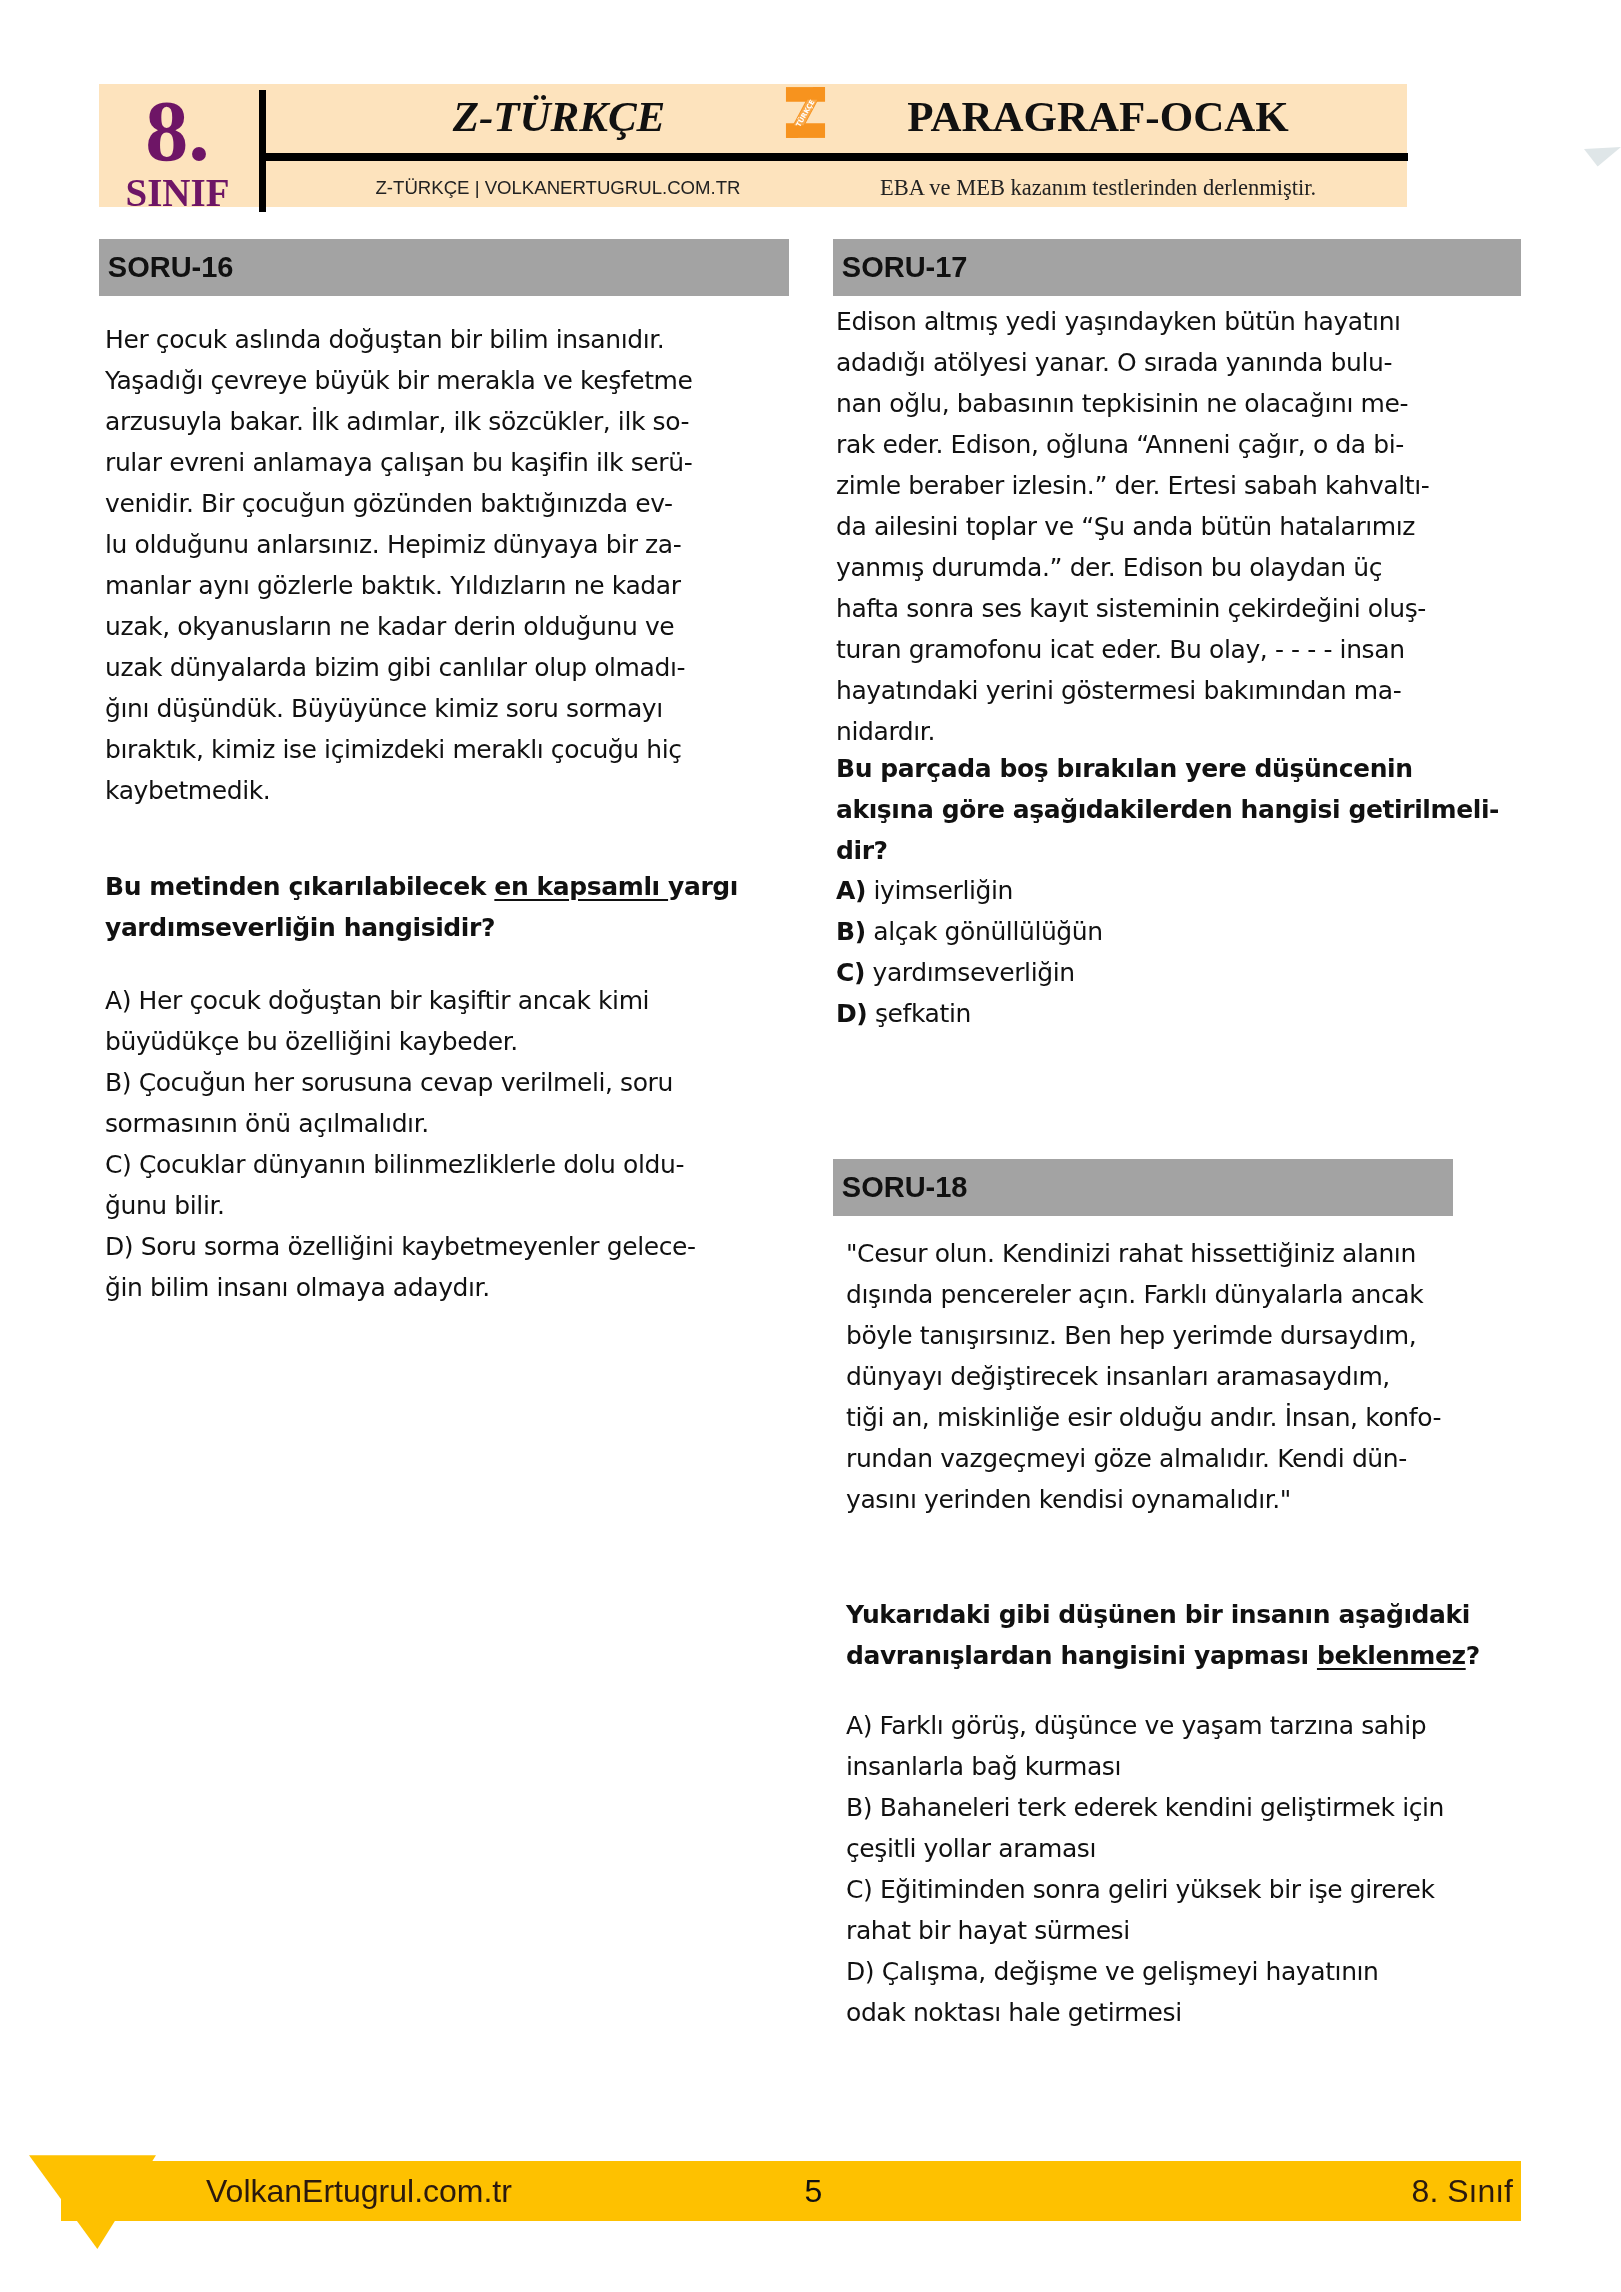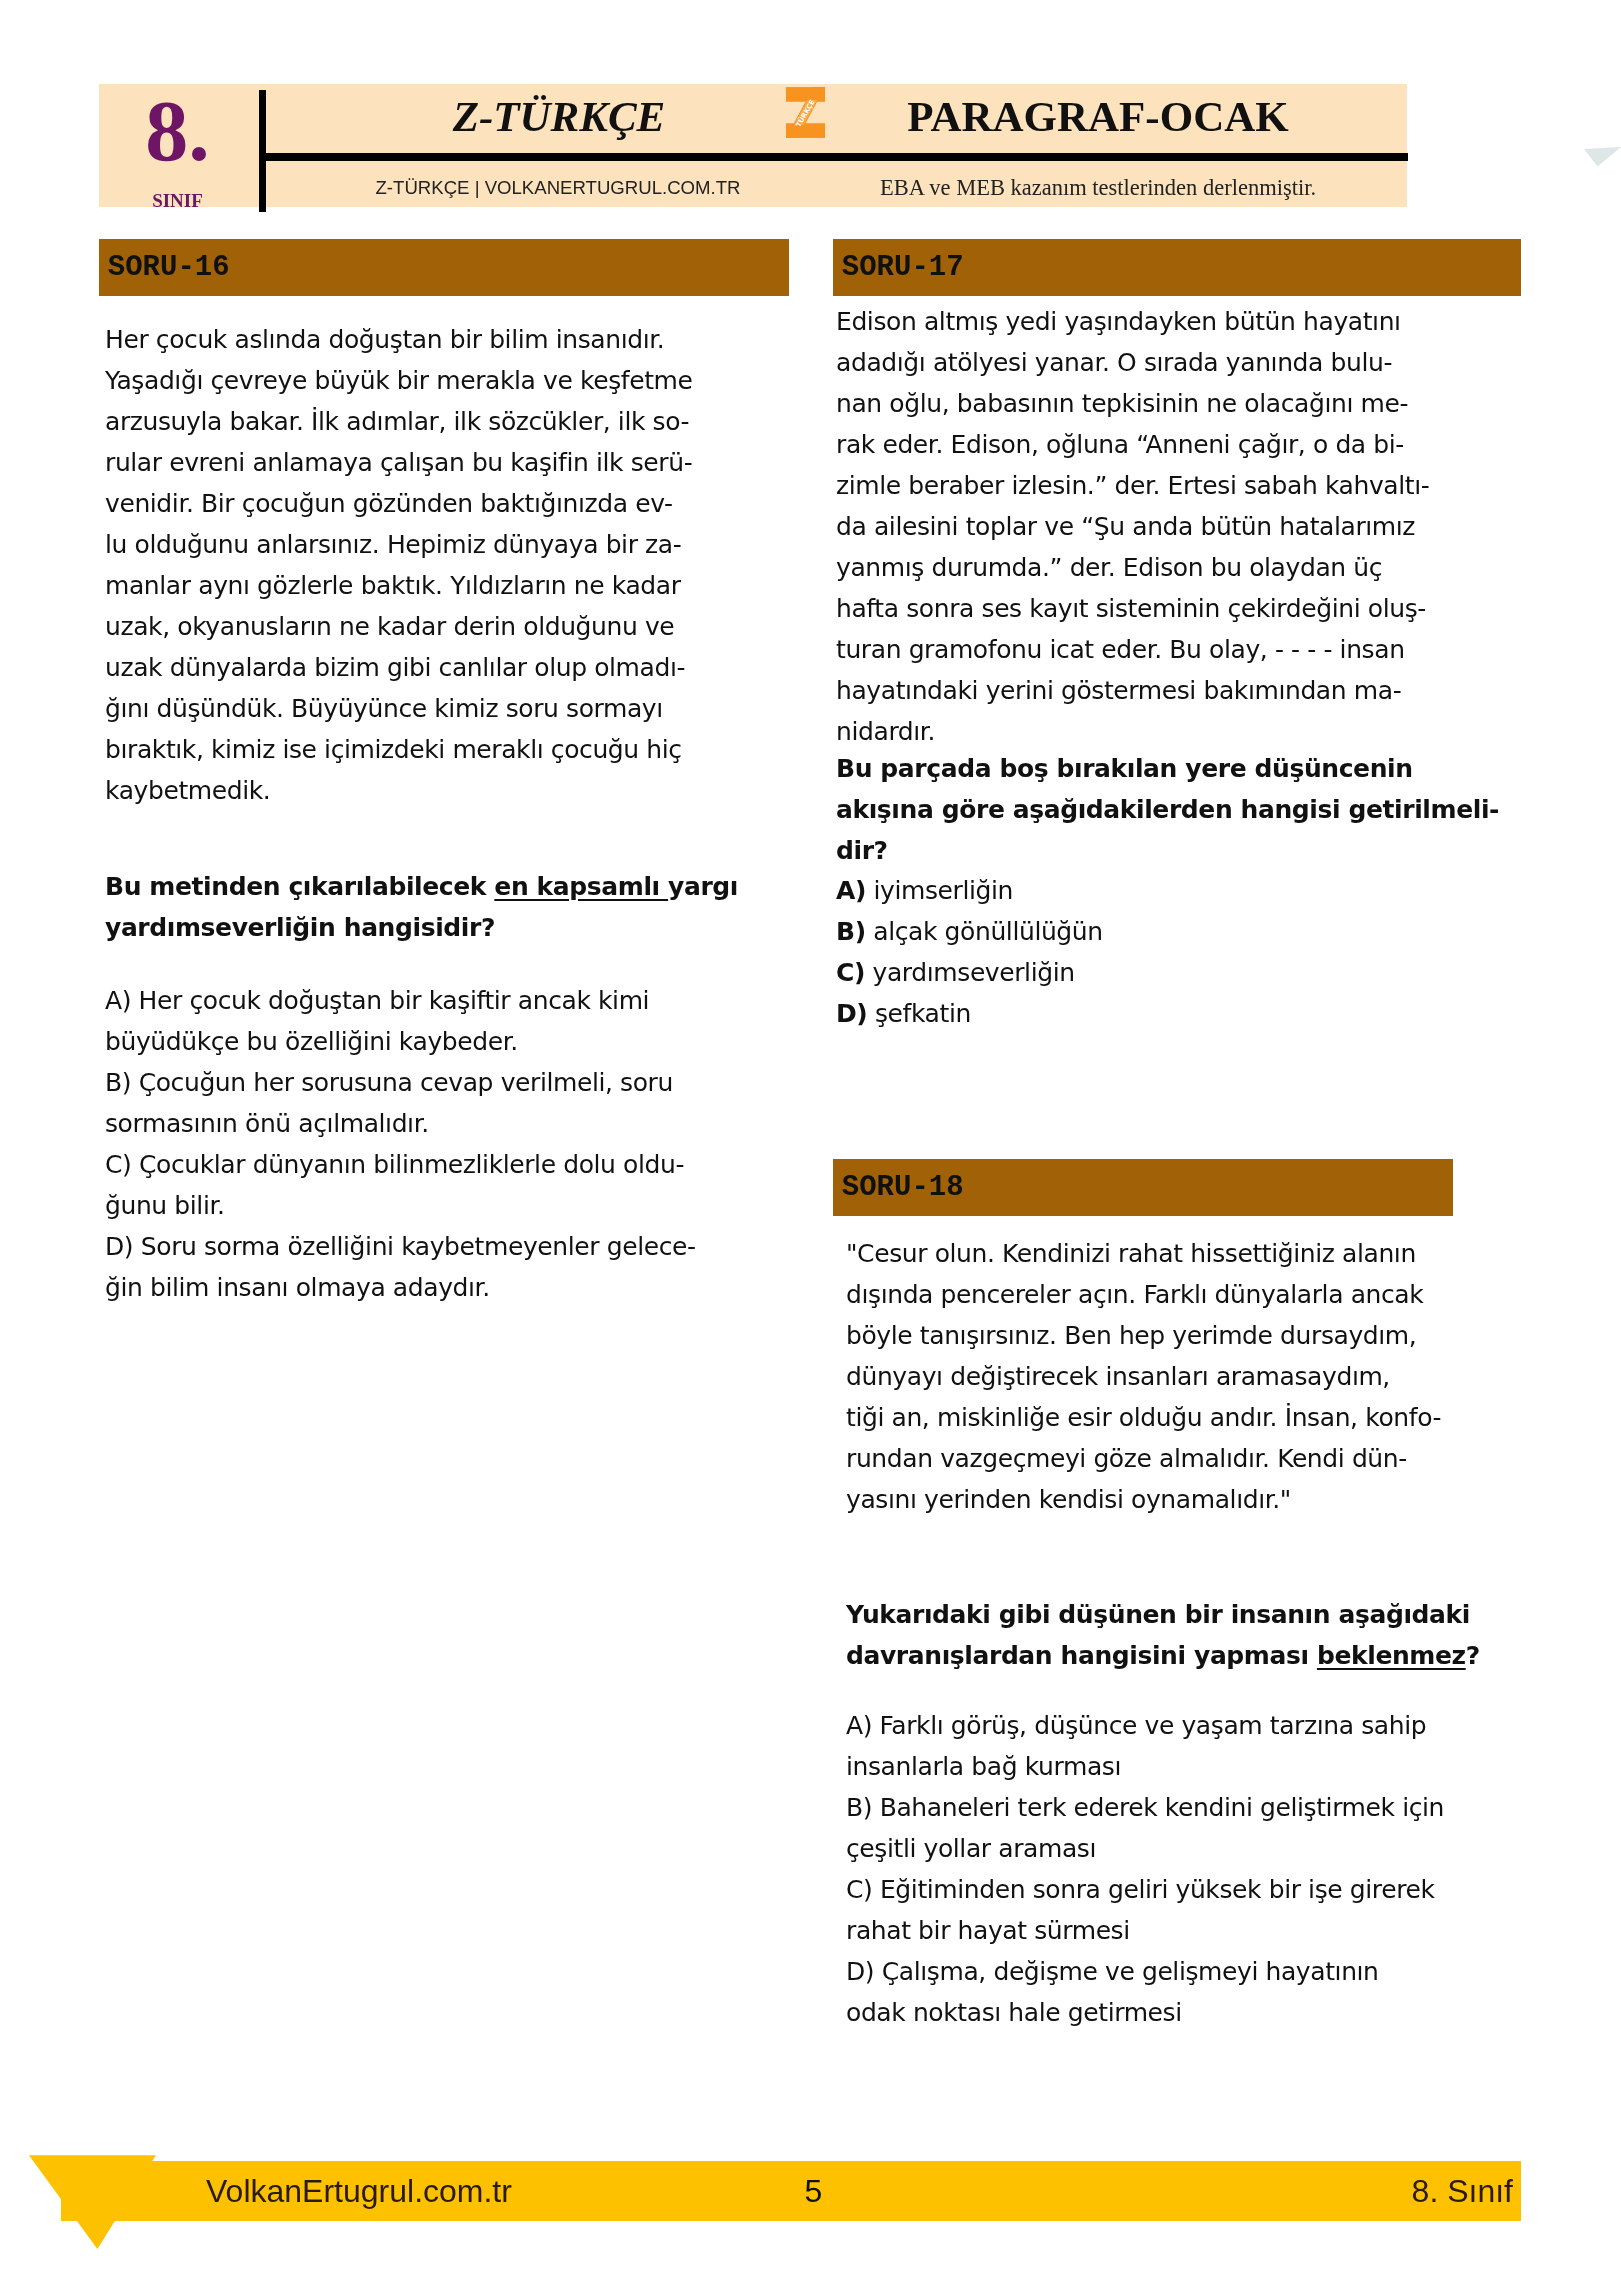--- a/index.html
+++ b/index.html
@@ -10,21 +10,21 @@
   
   .hdr-band {
     position: absolute; left: 99px; top: 84px; width: 1308px; height: 123px;
     background: #fde3bd;
   }
   .hdr-grade {
     position: absolute; left: 99px; top: 84px; width: 157px; text-align: center;
     font-family: "Liberation Serif", serif; color: #6e1566; font-weight: bold;
   }
   .hdr-grade .num { font-size: 86px; line-height: 90px; display: block; margin-top: 2px; }
-  .hdr-grade .sinif { font-size: 19px; line-height: 33px; display: block; margin-top: 8px; }
+  .hdr-grade .sinif { font-size: 39px; line-height: 33px; display: block; margin-top: 0px; }
   .hdr-vline { position: absolute; left: 259px; top: 90px; width: 6.9px; height: 122px; background: #000; }
   .hdr-hline { position: absolute; left: 263px; top: 153px; width: 1145px; height: 7.8px; background: #000; }
   .hdr-title-l {
     position: absolute; left: 412px; top: 84px; width: 294px; text-align: center;
     font-family: "Liberation Serif", serif; font-weight: bold; font-size: 43px; line-height: 65px; color: #111; font-style: italic;
   }
   .hdr-title-r {
     position: absolute; left: 863px; top: 84px; width: 470px; text-align: center;
     font-family: "Liberation Serif", serif; font-weight: bold; font-size: 43px; line-height: 65px; color: #111;
   }
@@ -35,22 +35,22 @@
   .hdr-sub-r {
     position: absolute; left: 853px; top: 173px; width: 490px; text-align: center;
     font-family: "Liberation Serif", serif; font-size: 22.5px; line-height: 29px; color: #222;
   }
   .logo { position: absolute; left: 784px; top: 86px; width: 43px; height: 53px; }
   .hdr-tri { position: absolute; left: 1370px; top: 84px; width: 0; height: 0; }
   .deco-tri { position: absolute; left: 1584px; top: 147px; }
 
   
   .q-head {
-    position: absolute; height: 57px; background: #a16207;
-    font-family: Liberation Mono, monospace; font-weight: bold; font-size: 29px;
+    position: absolute; height: 57px; background: #a3a3a3;
+    font-family: Liberation Sans, sans-serif; font-weight: bold; font-size: 29px;
     line-height: 57px; padding-left: 8.8px; box-sizing: border-box; color: #111;
   }
   .q-text {
     position: absolute; font-family: "DejaVu Sans", sans-serif; font-size: 25px;
     line-height: 41px; color: #111; letter-spacing: -0.4px;
   }
   .q-text p { margin: 0; }
   .q-stem { font-weight: bold; }
   .u { text-decoration: underline; text-underline-offset: 3.9px; }
   .opt-letter { font-weight: normal; }

